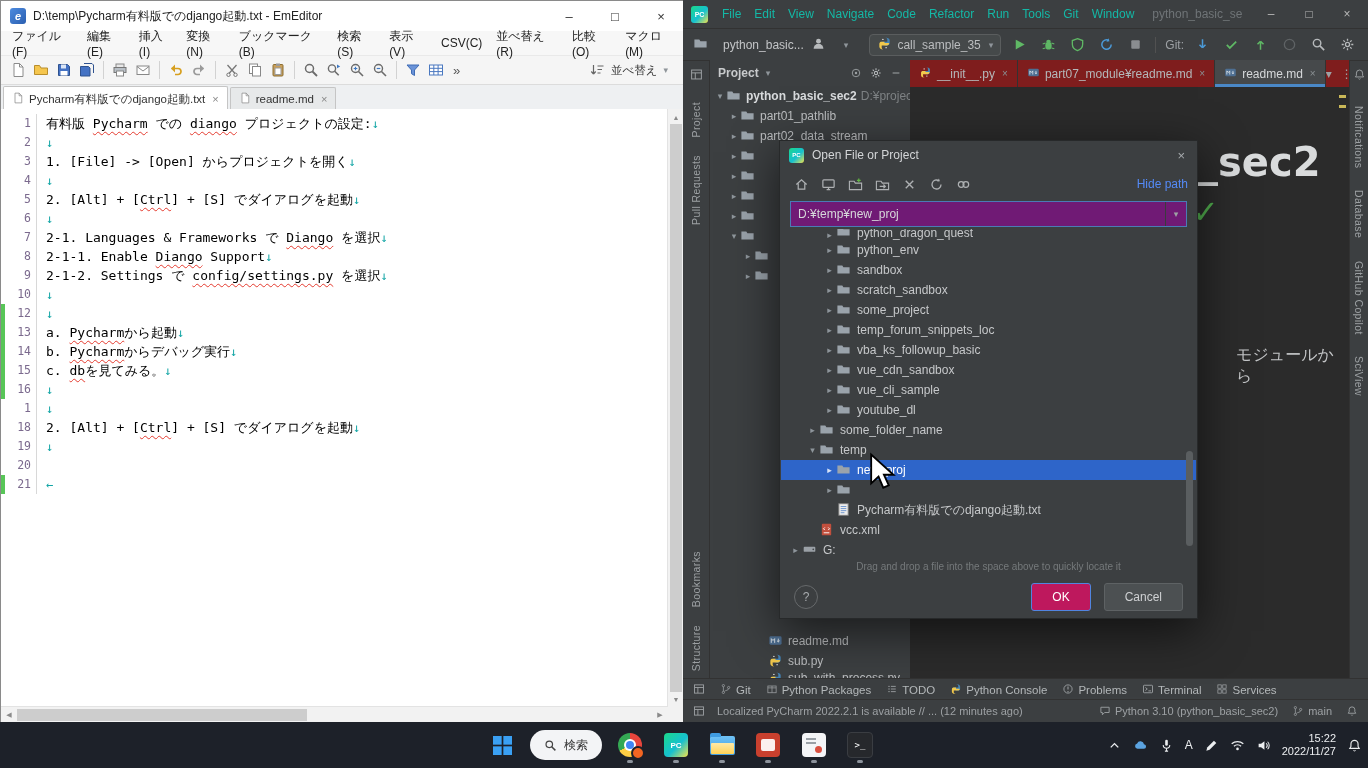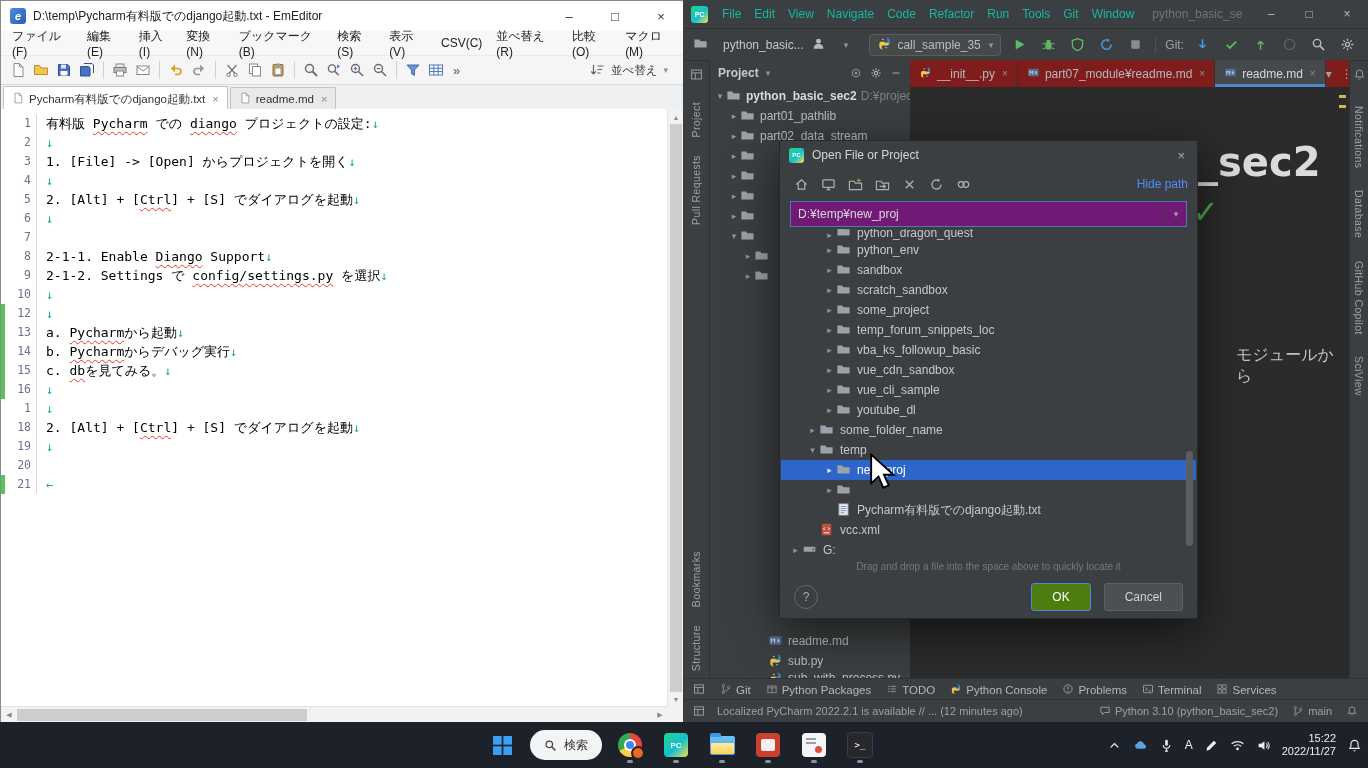--- a/index.html
+++ b/index.html
@@ -129,21 +129,21 @@
   .dlg-row .ticon{width:16px;flex:0 0 16px;height:16px;margin-right:5px}
   .dlg-row .ticon svg{width:15px;height:15px}
   .dlg-row.selected{background:#2e65c9;color:#fff}
   .dlg-row.selected .chev{color:#d9e4f7}
   .dlg-row.clipped{height:11px;overflow:hidden;align-items:flex-end}
   .dlg-scroll{position:absolute;right:4px;top:310px;width:7px;height:95px;background:#5a5e60;border-radius:4px;z-index:21}
   .dlg-hint{position:absolute;left:0;right:0;bottom:46px;text-align:center;font-size:10px;color:#75797b}
   .dlg-footer{position:absolute;left:0;right:0;bottom:0;height:42px;display:flex;align-items:center;padding:0 14px;gap:13px}
   .dlg-help{width:22px;height:22px;border:1px solid #66696b;border-radius:50%;display:flex;align-items:center;justify-content:center;color:#a7abae}
   .btn{height:26px;padding:0 20px;display:flex;align-items:center;justify-content:center;border-radius:3px;font-size:12px}
-  .btn-ok{background:#4d7c0f;color:#fff;border:1px solid #5185e0;margin-left:auto}
+  .btn-ok{background:#be185d;color:#fff;border:1px solid #5185e0;margin-left:auto}
   .btn-cancel{background:#4c5052;color:#cfd1d3;border:1px solid #5e6264}
 
   
   .cursor{position:absolute;left:862px;top:452px;width:42px;height:42px;z-index:50}
 
   
   .taskbar{position:absolute;left:0;top:722px;width:1368px;height:46px;background:#1d2129}
   .tb-center{position:absolute;left:482px;top:0;height:46px;display:flex;align-items:center;gap:8px}
   .tb-btn{width:40px;height:40px;border-radius:5px;display:flex;align-items:center;justify-content:center;position:relative}
   .tb-btn .ind{position:absolute;bottom:2px;left:17px;width:6px;height:3px;border-radius:2px;background:#8d939c}
@@ -345,21 +345,21 @@
           <span class="tab-close">×</span>
         </span>
       </div>
     <div class="em-body" id="em-lines">
         <div class="em-line"><span class="em-num">1</span><span class="em-text">有料版 <span class="wavy">Pycharm</span> での <span class="wavy">diango</span> プロジェクトの設定:<span class="em-eol">↓</span></span></div>
         <div class="em-line"><span class="em-num">2</span><span class="em-text"><span class="em-eol">↓</span></span></div>
         <div class="em-line"><span class="em-num">3</span><span class="em-text">1. [File] -&gt; [Open] からプロジェクトを開く<span class="em-eol">↓</span></span></div>
         <div class="em-line"><span class="em-num">4</span><span class="em-text"><span class="em-eol">↓</span></span></div>
         <div class="em-line"><span class="em-num">5</span><span class="em-text">2. [Alt] + [<span class="wavy">Ctrl</span>] + [S] でダイアログを起動<span class="em-eol">↓</span></span></div>
         <div class="em-line"><span class="em-num">6</span><span class="em-text"><span class="em-eol">↓</span></span></div>
-        <div class="em-line"><span class="em-num">7</span></div>
+        <div class="em-line"><span class="em-num">7</span><span class="em-text">2-1. Languages &amp; Frameworks で <span class="wavy">Diango</span> を選択<span class="em-eol">↓</span></span></div>
         <div class="em-line"><span class="em-num">8</span><span class="em-text">2-1-1. Enable <span class="wavy">Diango</span> Support<span class="em-eol">↓</span></span></div>
         <div class="em-line"><span class="em-num">9</span><span class="em-text">2-1-2. Settings で <span class="wavy">config/settings.py</span> を選択<span class="em-eol">↓</span></span></div>
         <div class="em-line"><span class="em-num">10</span><span class="em-text"><span class="em-eol">↓</span></span></div>
         <div class="em-line changed"><span class="em-num">12</span><span class="em-text"><span class="em-eol">↓</span></span></div>
         <div class="em-line changed"><span class="em-num">13</span><span class="em-text">a. <span class="wavy">Pycharm</span>から起動<span class="em-eol">↓</span></span></div>
         <div class="em-line changed"><span class="em-num">14</span><span class="em-text">b. <span class="wavy">Pycharm</span>からデバッグ実行<span class="em-eol">↓</span></span></div>
         <div class="em-line changed"><span class="em-num">15</span><span class="em-text">c. <span class="wavy">db</span>を見てみる。<span class="em-eol">↓</span></span></div>
         <div class="em-line changed"><span class="em-num">16</span><span class="em-text"><span class="em-eol">↓</span></span></div>
         <div class="em-line"><span class="em-num">1</span><span class="em-text"><span class="em-eol">↓</span></span></div>
         <div class="em-line"><span class="em-num">18</span><span class="em-text">2. [Alt] + [<span class="wavy">Ctrl</span>] + [S] でダイアログを起動<span class="em-eol">↓</span></span></div>

